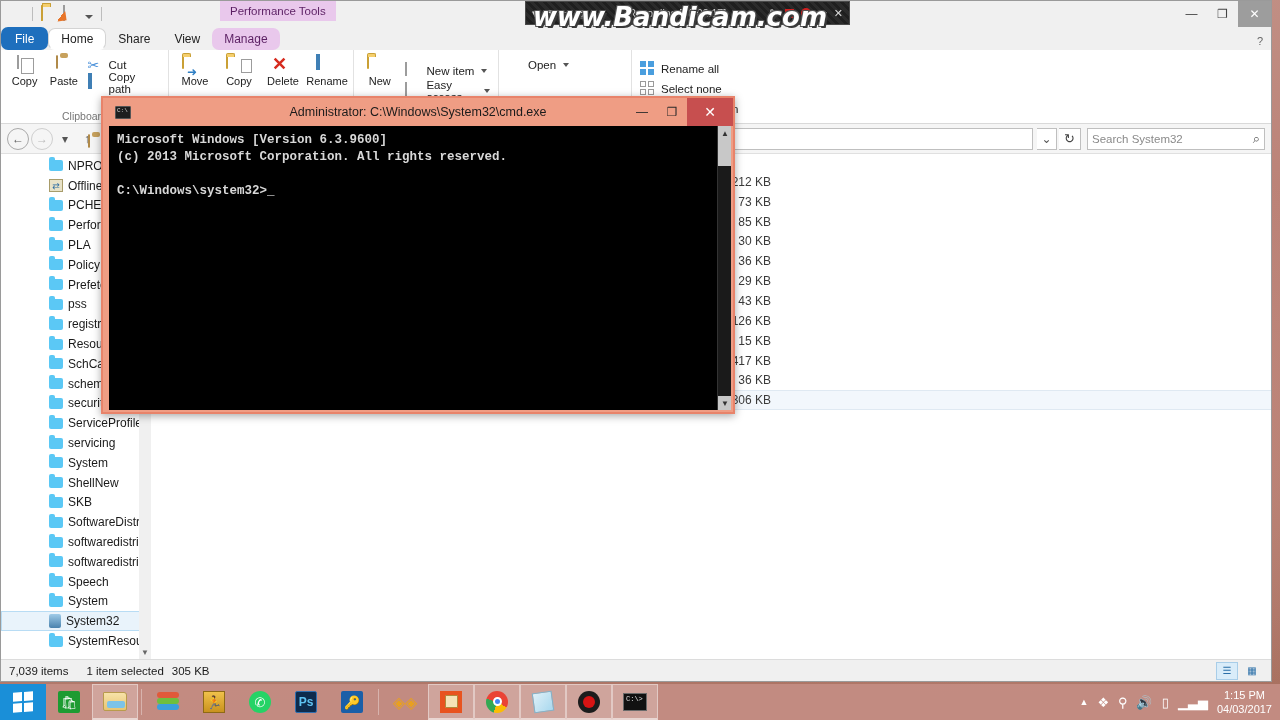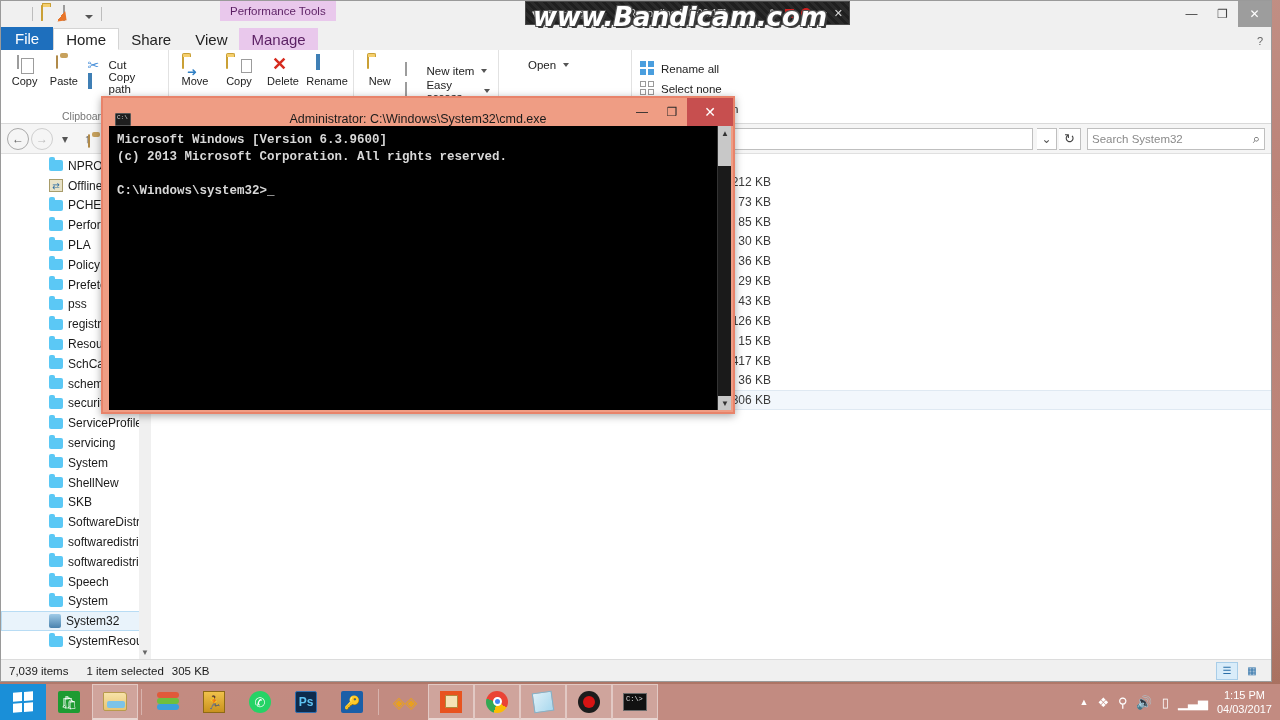--- a/index.html
+++ b/index.html
@@ -78,21 +78,21 @@
   .win-ctrls { position: absolute; right: 0; top: 0; display: flex; height: 26px; }
   .win-btn { width: 31px; height: 26px; display: flex; align-items: center; justify-content: center;
              font-size: 12px; color: #444; }
   .win-btn.close { background: #9d9d9d; color: #fff; width: 33px; }
 
   
   .ribbon-tabs {
     height: 23px; display: flex; align-items: flex-end;
     background: #f0f0f0; position: relative;
   }
-  .rtab { height: 22px; padding: 0 12px; display: flex; align-items: center; font-size: 15px; color: #222; }
+  .rtab { height: 22px; padding: 0 12px; display: flex; align-items: center; font-size: 12px; color: #222; border-radius: 7px; }
   .rtab.file { background: #1e6fbd; color: #fff; padding: 0 14px; height: 23px; }
   .rtab.active { background: #fff; border: 1px solid #d4d4d4; border-bottom: 1px solid #fff; }
   .rtab.manage { background: #e9c8ec; color: #5b1f63; }
   .ribbon-help { position: absolute; right: 8px; bottom: 3px; color: #666; font-size: 11px; }
 
   
   .ribbon {
     height: 74px; background: #fff; border-bottom: 1px solid #d9d9d9;
     display: flex; position: relative;
   }
@@ -205,21 +205,21 @@
              display: flex; align-items: center; justify-content: center; }
   .viewbtn.off { border-color: transparent; background: transparent; }
 
   
   .cmdwin {
     position: absolute; left: 101px; top: 96px; width: 634px; height: 318px;
     border: 2px solid #e8836a; background: #ef9d84;
     display: flex; flex-direction: column;
     box-shadow: 0 2px 8px rgba(0,0,0,0.35);
   }
-  .cmd-title { height: 28px; display: flex; align-items: flex-end; position: relative; padding-left: 12px; }
+  .cmd-title { height: 28px; display: flex; align-items: center; position: relative; padding-left: 12px; }
   .cmd-icon { width: 16px; height: 13px; background: #1e1e1e; border: 1px solid #555; border-radius: 1px;
               position: relative; }
   .cmd-icon:after { content:"C:\\"; position:absolute; left:1px; top:0; font-size:6px; color:#ddd;
                     font-family:"Liberation Mono", monospace; }
   .cmd-title-txt { position: absolute; left: 0; right: 0; text-align: center; font-size: 12.5px;
                    color: #1b1b1b; pointer-events: none; }
   .cmd-ctrls { position: absolute; right: 0; top: 0; display: flex; height: 28px; }
   .cmd-btn { width: 30px; height: 28px; display: flex; align-items: center; justify-content: center;
              color: #2a2a2a; font-size: 12px; }
   .cmd-btn.close { width: 46px; background: #c74f4f; color: #fff; font-size: 14px; }

